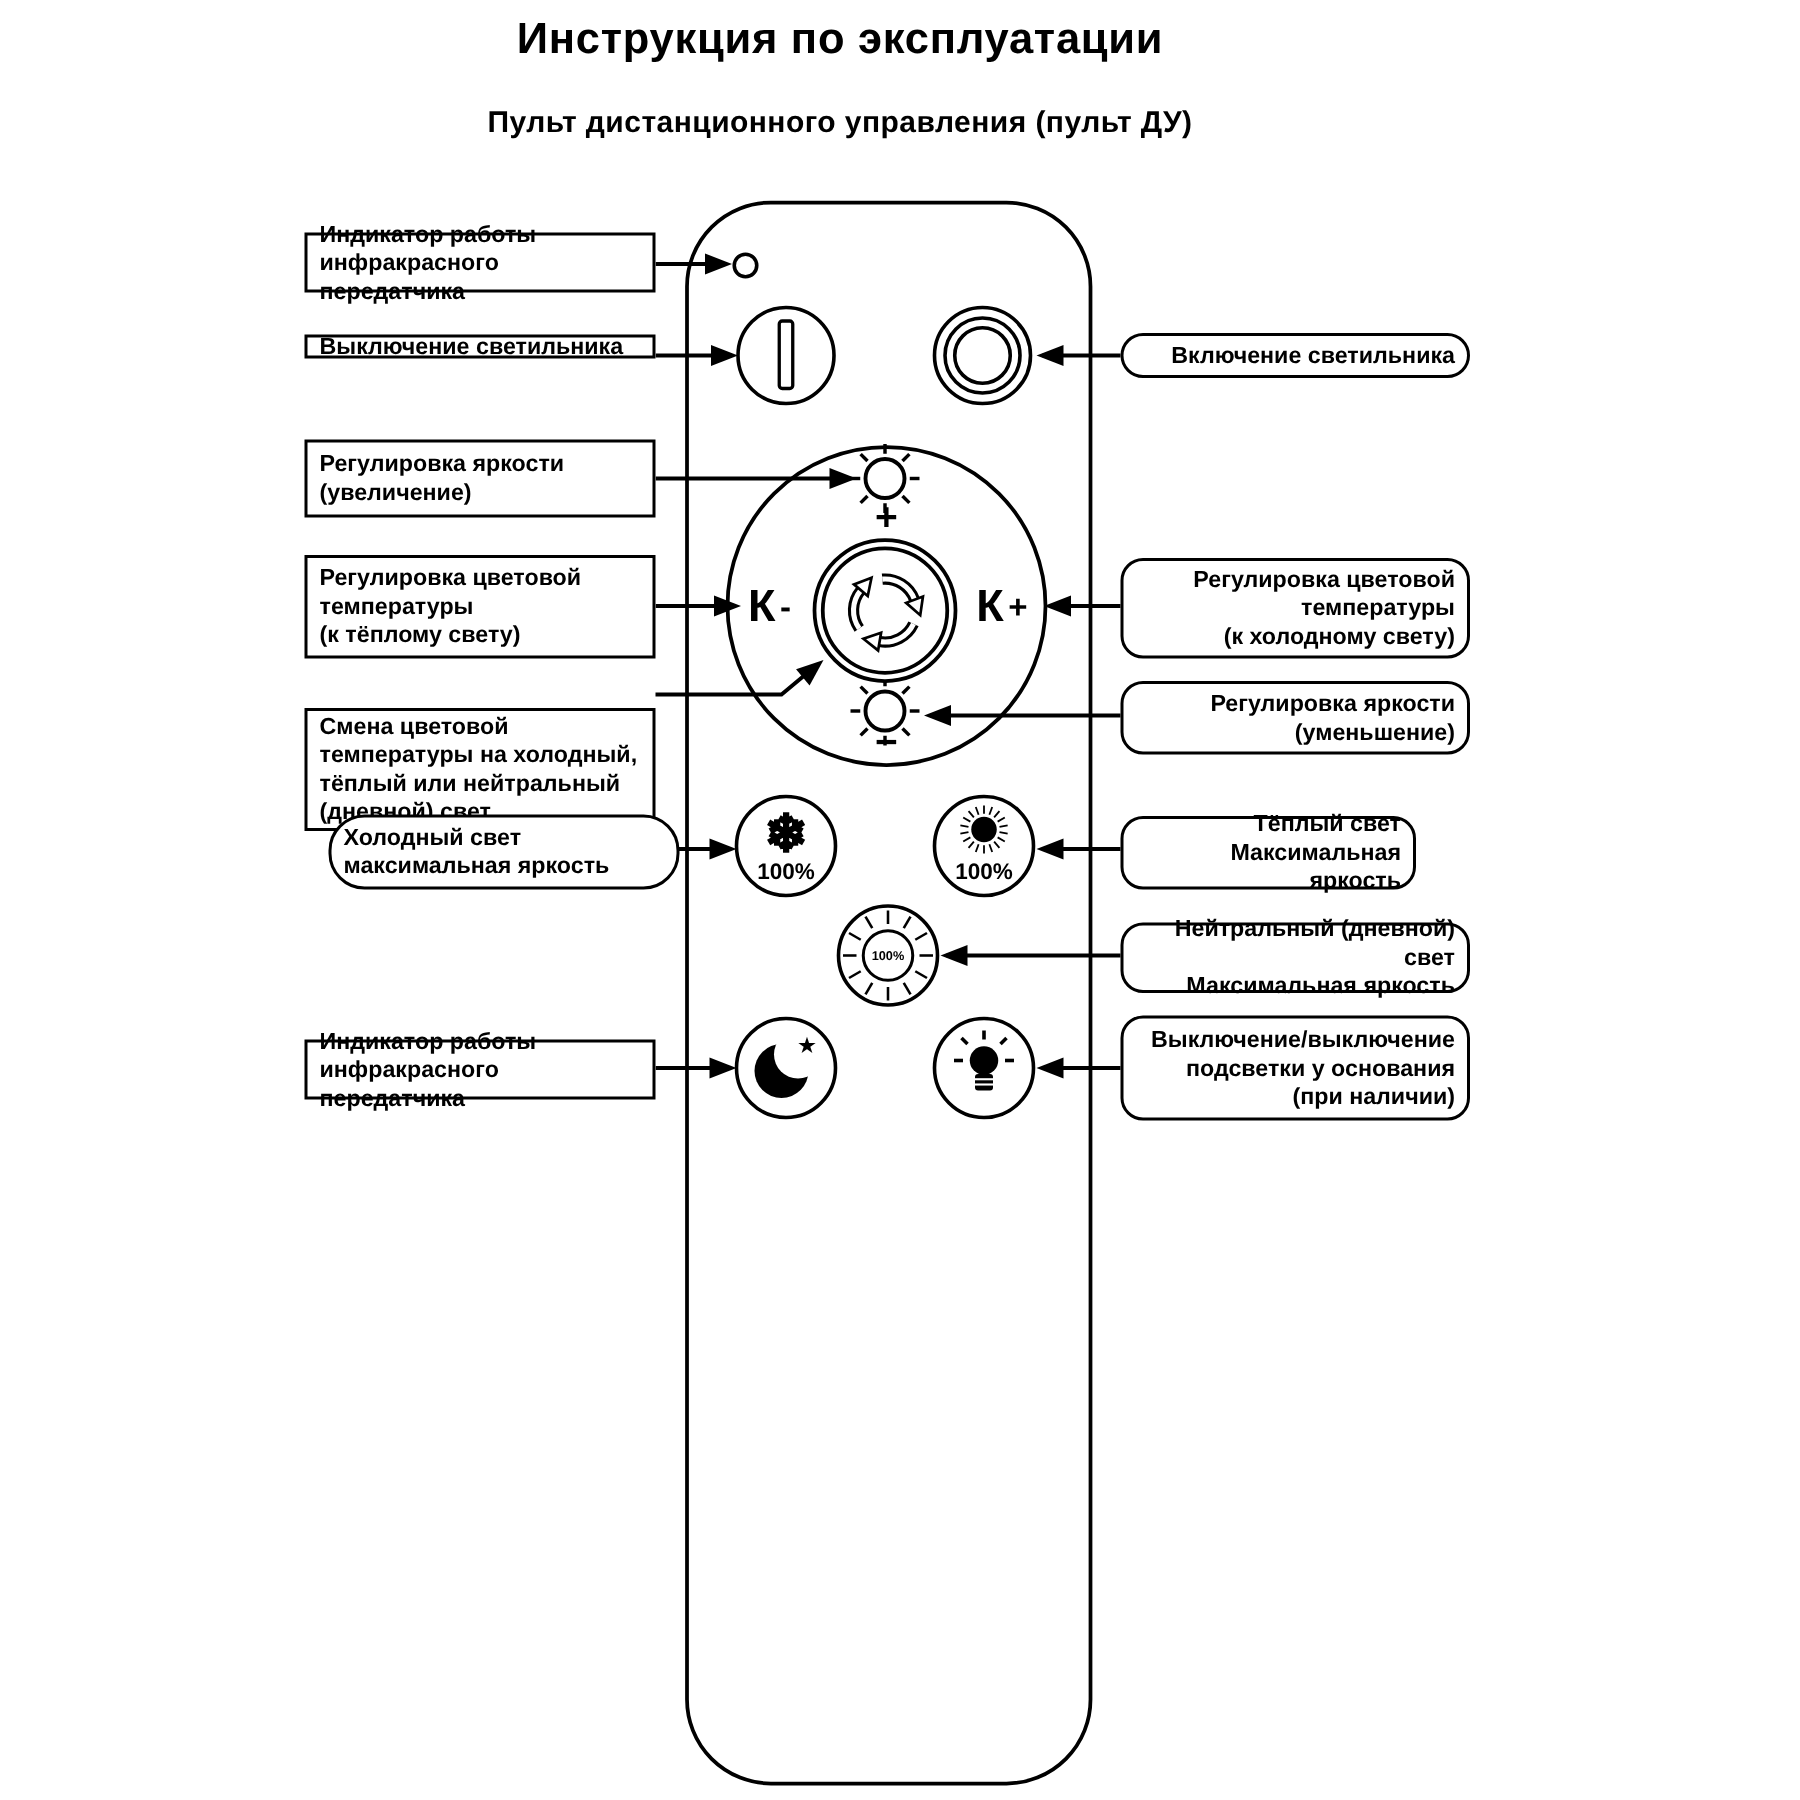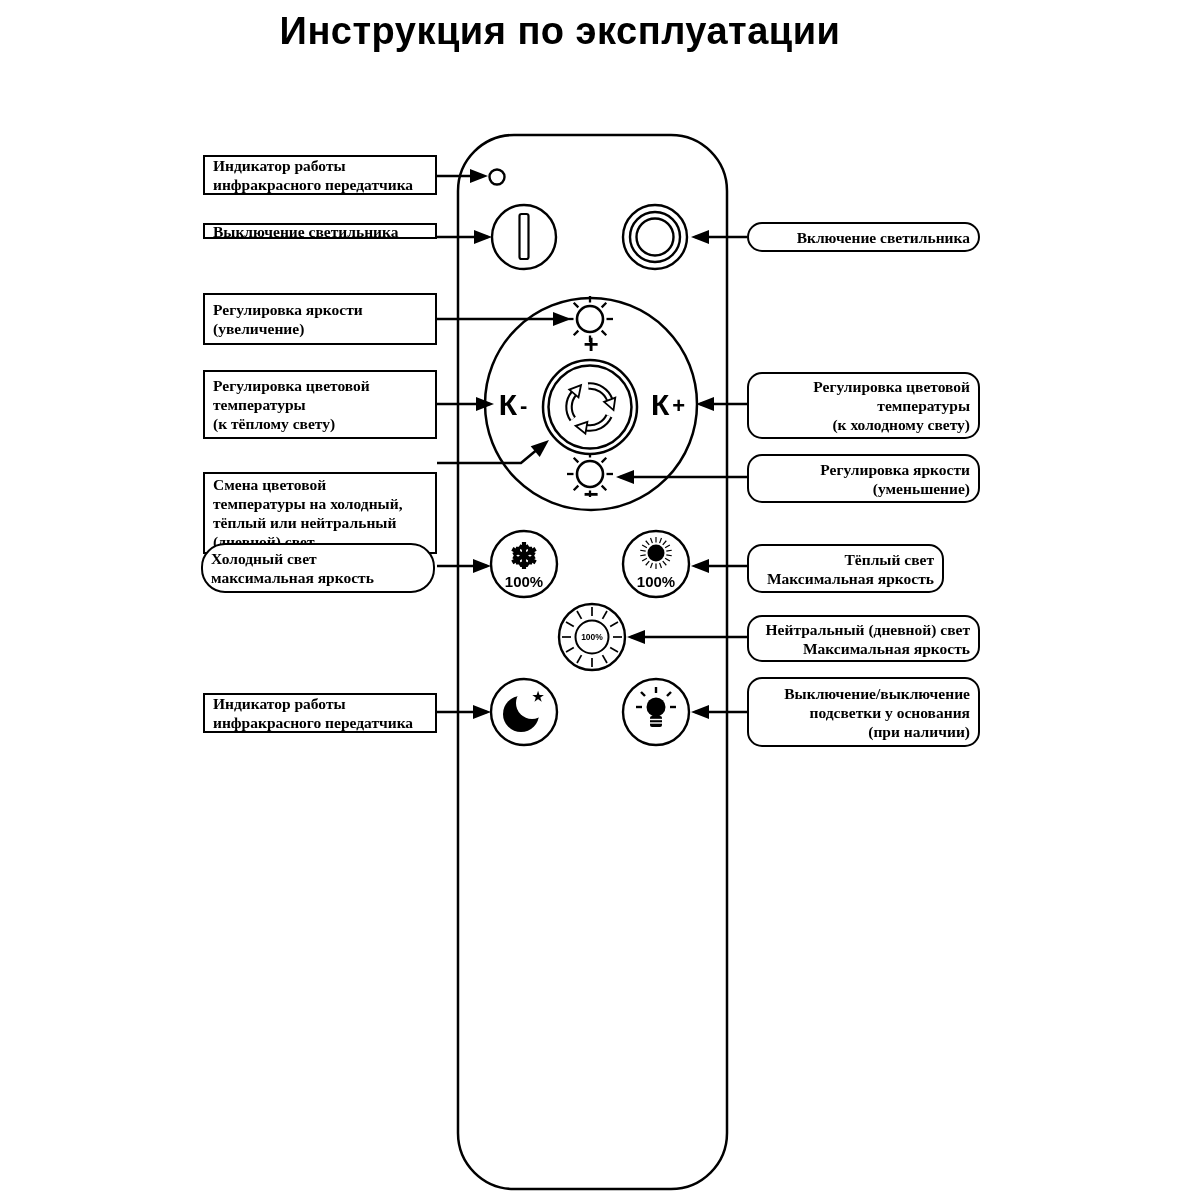--- a/index.html
+++ b/index.html
@@ -1,41 +1,42 @@
 <!DOCTYPE html>
 <html lang="ru"><head>
 <meta charset="utf-8">
 <style>
   html,body{margin:0;padding:0;background:#fff;}
   #page{position:relative;width:1200px;height:1200px;background:#fff;color:#000;
         font-family:"Liberation Sans",sans-serif;overflow:hidden;}
   .title{position:absolute;top:10px;left:0;width:1120px;text-align:center;
-         font-size:38px;font-weight:700;letter-spacing:.5px;}
+         font-size:29px;font-weight:700;letter-spacing:.5px;}
   .subtitle{position:absolute;top:71px;left:0;width:1120px;text-align:center;
          font-size:20px;font-weight:700;letter-spacing:.3px;}
   .box{position:absolute;box-sizing:border-box;border:2px solid #000;background:#fff;
        display:flex;align-items:center;padding:2px 8px;
-       font-size:15.5px;font-weight:700;line-height:19px;white-space:pre-line;font-family:Liberation Serif, serif;}
+       font-size:15.5px;font-weight:700;line-height:19px;white-space:pre-line;}
   .box.right{justify-content:flex-end;text-align:right;border-radius:15px;}
   svg{position:absolute;top:0;left:0;}
   .ov{position:absolute;text-align:center;font-weight:700;}
   .k{font-size:30px;line-height:34px;}
   .ksign{font-size:22px;vertical-align:2px;margin-left:3px;}
   .pm{font-size:26px;line-height:26px;width:24px;}
   .pct{font-size:15px;width:60px;letter-spacing:0;}
   .pct-small{font-size:8.5px;width:40px;}
   .snow{font-size:34px;width:56px;line-height:34px;-webkit-text-stroke:1.1px #000;}
   .star{font-size:13px;width:18px;line-height:13px;}
 </style>
 </head>
 <body>
 
 <div id="page">
 
   <div class="title">Инструкция по эксплуатации</div>
+  <div class="subtitle">Пульт дистанционного управления (пульт ДУ)</div>
 
   <svg width="1200" height="1200" viewBox="0 0 1200 1200">
 
     <rect x="458" y="135" width="269" height="1054" rx="56" ry="56" fill="#fff" stroke="#000" stroke-width="2.5"></rect>
 
     <circle cx="497" cy="177" r="7.5" fill="#fff" stroke="#000" stroke-width="2.4"></circle>
 
     <g>
       <circle cx="524" cy="237" r="32" fill="#fff" stroke="#000" stroke-width="2.4"></circle>
       <rect x="519.5" y="214" width="9" height="45" rx="2" fill="#fff" stroke="#000" stroke-width="2.2"></rect>
@@ -221,21 +222,21 @@
   <div class="box left" style="left:203px;top:223px;width:234px;height:16px;">Выключение светильника</div>
   <div class="box left" style="left:203px;top:293px;width:234px;height:52px;">Регулировка яркости
 (увеличение)</div>
   <div class="box left" style="left:203px;top:370px;width:234px;height:69px;">Регулировка цветовой
 температуры
 (к тёплому свету)</div>
   <div class="box left" style="left:203px;top:472px;width:234px;height:82px;">Смена цветовой
 температуры на холодный,
 тёплый или нейтральный
 (дневной) свет</div>
-  <div class="box left" style="left:201px;top:543px;width:234px;height:50px;border-radius:24px;">Холодный свет
+  <div class="box left" style="left:219px;top:543px;width:234px;height:50px;border-radius:24px;">Холодный свет
 максимальная яркость</div>
   <div class="box left" style="left:203px;top:693px;width:234px;height:40px;">Индикатор работы
 инфракрасного передатчика</div>
 
   <div class="box right" style="left:747px;top:222px;width:233px;height:30px;">Включение светильника</div>
   <div class="box right" style="left:747px;top:372px;width:233px;height:67px;">Регулировка цветовой
 температуры
 (к холодному свету)</div>
   <div class="box right" style="left:747px;top:454px;width:233px;height:49px;">Регулировка яркости
 (уменьшение)</div>

